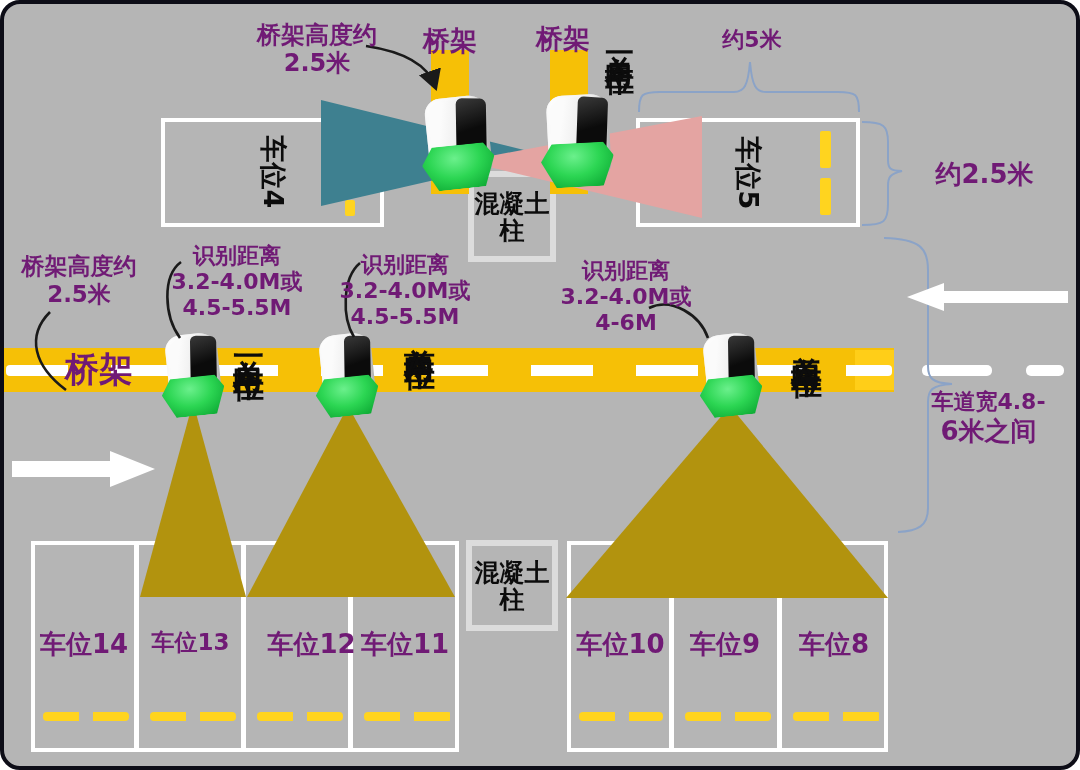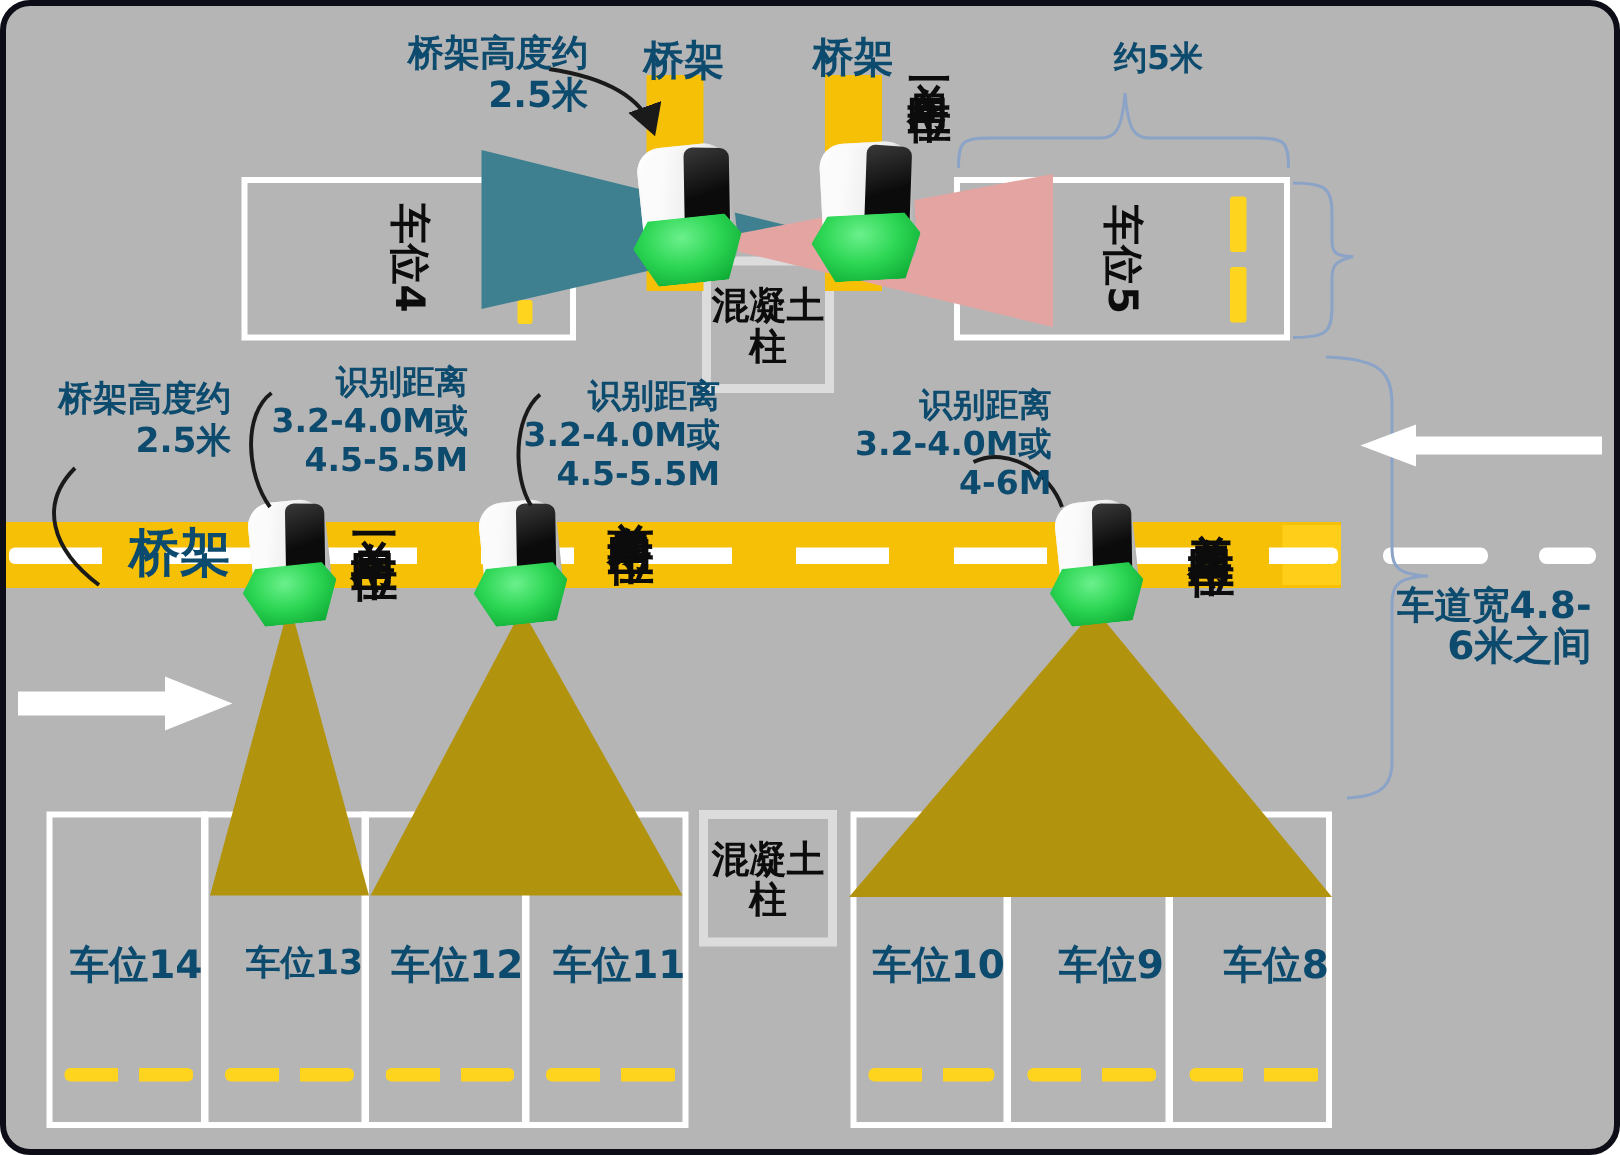--- a/index.html
+++ b/index.html
@@ -7,22 +7,22 @@
     background:#ffffff;
     font-family:"DejaVu Sans","Liberation Sans",sans-serif;
   }
   .stage {
     position:relative; width:1080px; height:770px;
     background:#b5b5b5;
     border:4px solid #0d0d17; border-radius:20px;
     overflow:hidden;
   }
   .txt {
-    position:absolute; font-weight:700; color:#0c4a6e;
-    text-align:right; line-height:1.12; z-index:6; white-space:nowrap;
+    position:absolute; font-weight:700; color:#701a75;
+    text-align:center; line-height:1.12; z-index:6; white-space:nowrap;
   }
   .vtxt {
     position:absolute; font-weight:700; color:#0c0c0c;
     writing-mode:vertical-rl; text-orientation:upright;
     letter-spacing:3px; line-height:1; z-index:6;
   }
   .rot90 {
     position:absolute; display:flex; align-items:center; justify-content:center;
     transform:rotate(90deg); white-space:nowrap;
     font-weight:700; color:#0c0c0c; z-index:6;
@@ -112,20 +112,21 @@
     <div class="cam-screen"></div>
     <div class="cam-face"></div>
   </div>
 
   <div class="txt" style="left:238px; top:18px; width:150px; font-size:24px;">桥架高度约</div>
   <div class="txt" style="left:238px; top:46px; width:150px; font-size:24px;">2.5米</div>
   <div class="txt" style="left:413px; top:22px; width:66px; font-size:27px;">桥架</div>
   <div class="txt" style="left:526px; top:20px; width:66px; font-size:27px;">桥架</div>
   <div class="vtxt" style="left:601px; top:28px; font-size:29px;">单向一车位</div>
   <div class="txt" style="left:698px; top:24px; width:100px; font-size:22px;">约5米</div>
+  <div class="txt" style="left:918px; top:156px; width:125px; font-size:26px;">约2.5米</div>
 
   <div class="band"></div>
   <div class="band-end"></div>
   <div class="centerline"></div>
   <div class="wdash" style="left:918px; width:70px;"></div>
   <div class="wdash" style="left:1022px; width:38px;"></div>
 
   <div class="txt" style="left:40px; top:346px; width:110px; font-size:34px; z-index:4;">桥架</div>
 
   <div class="txt" style="left:0px; top:250px; width:150px; font-size:23px;">桥架高度约</div>
@@ -140,21 +141,21 @@
   <div class="txt" style="left:326px; top:301px; width:150px; font-size:22px;">4.5-5.5M</div>
 
   <div class="txt" style="left:547px; top:255px; width:150px; font-size:22px;">识别距离</div>
   <div class="txt" style="left:547px; top:281px; width:150px; font-size:22px;">3.2-4.0M或</div>
   <div class="txt" style="left:547px; top:307px; width:150px; font-size:22px;">4-6M</div>
 
   <div class="vtxt" style="left:229px; top:330px; font-size:31px;">单向一车位</div>
   <div class="vtxt" style="left:400px; top:319px; font-size:31px;">单向两车位</div>
   <div class="vtxt" style="left:787px; top:327px; font-size:31px;">单向三车位</div>
 
-  <div class="txt" style="left:912px; top:386px; width:145px; font-size:25px;">车道宽4.8-</div>
+  <div class="txt" style="left:912px; top:386px; width:145px; font-size:22px;">车道宽4.8-</div>
   <div class="txt" style="left:912px; top:413px; width:145px; font-size:26px;">6米之间</div>
 
   <div class="camera" style="left:160px; top:330px;">
     <div class="cam-body"></div>
     <div class="cam-screen"></div>
     <div class="cam-face"></div>
   </div>
   <div class="camera" style="left:314px; top:330px;">
     <div class="cam-body"></div>
     <div class="cam-screen"></div>
@@ -171,21 +172,21 @@
     <span>柱</span>
   </div>
 
   <div class="pbox" style="left:27px; top:537px; width:428px; height:211px;"></div>
   <div class="divider" style="left:130px; top:537px; width:5px; height:211px;"></div>
   <div class="divider" style="left:237px; top:537px; width:5px; height:211px;"></div>
   <div class="divider" style="left:344px; top:537px; width:5px; height:211px;"></div>
 
   <div class="txt" style="left:29px; top:626px; width:102px; font-size:26px;">车位14</div>
   <div class="txt" style="left:135px; top:626px; width:103px; font-size:23px;">车位13</div>
-  <div class="txt" style="left:242px; top:626px; width:103px; font-size:26px;">车位12</div>
+  <div class="txt" style="left:256px; top:626px; width:103px; font-size:26px;">车位12</div>
   <div class="txt" style="left:349px; top:626px; width:104px; font-size:26px;">车位11</div>
 
   <div class="dashstrip" style="left:39px;  width:86px;"></div>
   <div class="dashstrip" style="left:146px; width:86px;"></div>
   <div class="dashstrip" style="left:253px; width:86px;"></div>
   <div class="dashstrip" style="left:360px; width:88px;"></div>
 
   <div class="pbox" style="left:563px; top:537px; width:321px; height:211px;"></div>
   <div class="divider" style="left:665px; top:537px; width:5px; height:211px;"></div>
   <div class="divider" style="left:773px; top:537px; width:5px; height:211px;"></div>

